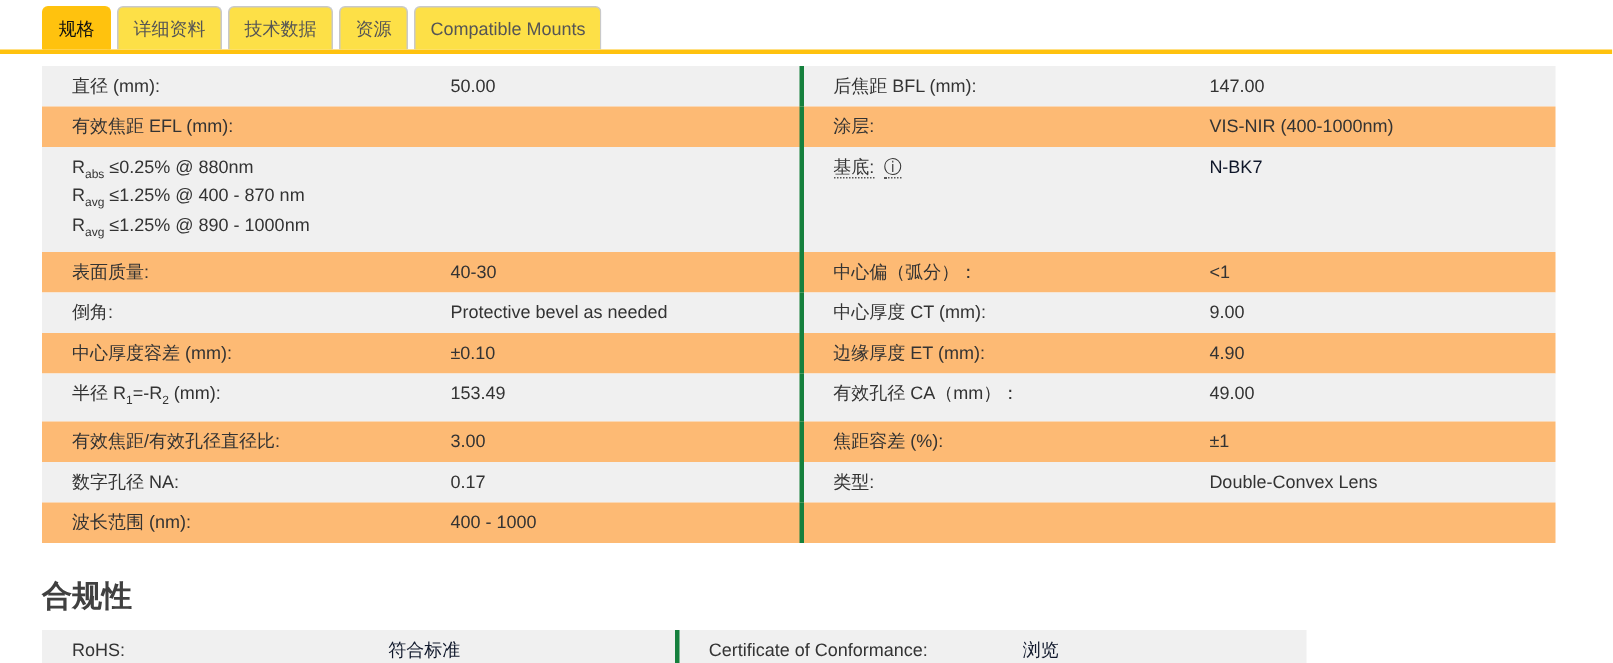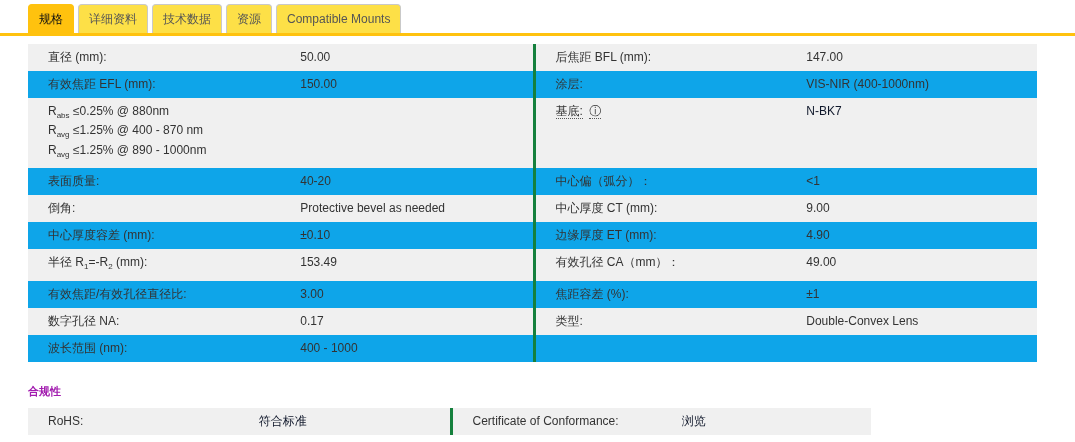--- a/index.html
+++ b/index.html
@@ -14,34 +14,34 @@
     padding: 0 10px; margin-right: 4px;
     background: #fde047; border: 1px solid #c9c9c9; border-bottom: none;
     border-radius: 4px 4px 0 0; font-size: 12px; color: #555; cursor: pointer;
     white-space: nowrap;
   }
   .tab.active { background: #ffc20e; border-color: #ffc20e; color: #111; }
   .accent-bar { height: 3px; width: 100%; background: #ffc20e; }
 
   
   .spec-table { margin: 8px 0 0 28px; width: 1009px; }
-  .row { display: flex; background: #0ea5e9; }
+  .row { display: flex; background: #fdba74; }
   .row.shaded { background: #f0f0f0; }
   .cell { flex: 0 0 50%; display: flex; align-items: flex-start; }
   .cell.right-half { border-left: 3px solid #15803d; }
   .label, .value { font-size: 12px; line-height: 15px; padding: 6px 20px; }
   .label { flex: 0 0 50%; }
   .value { flex: 1 1 auto; }
   .value.link { color: #0f172a; cursor: pointer; }
   sub { font-size: 8px; }
   .label-text.dotted { border-bottom: 1px dotted #555; cursor: help; }
   .info-icon { font-size: 12px; margin-left: 3px; color: #333; cursor: pointer; border-bottom: 1px dotted #555; }
 
   
-  .section-heading { font-size: 11px; font-weight: bold; color: #a21caf; margin: 22px 0 9px 28px; }
+  .section-heading { font-size: 20px; font-weight: bold; color: #404040; margin: 22px 0 9px 28px; }
   .compliance-table { margin: 0 4px 0 28px; width: 843px; }
 </style>
 </head>
 <body>
 
 <div class="page">
 
   <nav class="tab-bar">
       <div class="tab active">
     <span class="tab-label">规格</span>
@@ -78,23 +78,20 @@
       <div class="value">
             <div>147.00</div>
           </div>
     </div>
   </div>
       <div class="row">
     <div class="cell left-half">
       <div class="label">
         <span class="label-text">有效焦距 EFL (mm):</span>
       </div>
-      <div class="value">
-            <div>150.00</div>
-          </div>
     </div>
     <div class="cell right-half">
       <div class="label">
         <span class="label-text">涂层:</span>
       </div>
       <div class="value">
             <div>VIS-NIR (400-1000nm)</div>
           </div>
     </div>
   </div>
@@ -114,21 +111,21 @@
             <div>N-BK7</div>
           </div>
     </div>
   </div>
       <div class="row">
     <div class="cell left-half">
       <div class="label">
         <span class="label-text">表面质量:</span>
       </div>
       <div class="value">
-            <div>40-20</div>
+            <div>40-30</div>
           </div>
     </div>
     <div class="cell right-half">
       <div class="label">
         <span class="label-text">中心偏（弧分）：</span>
       </div>
       <div class="value">
             <div>&lt;1</div>
           </div>
     </div>

